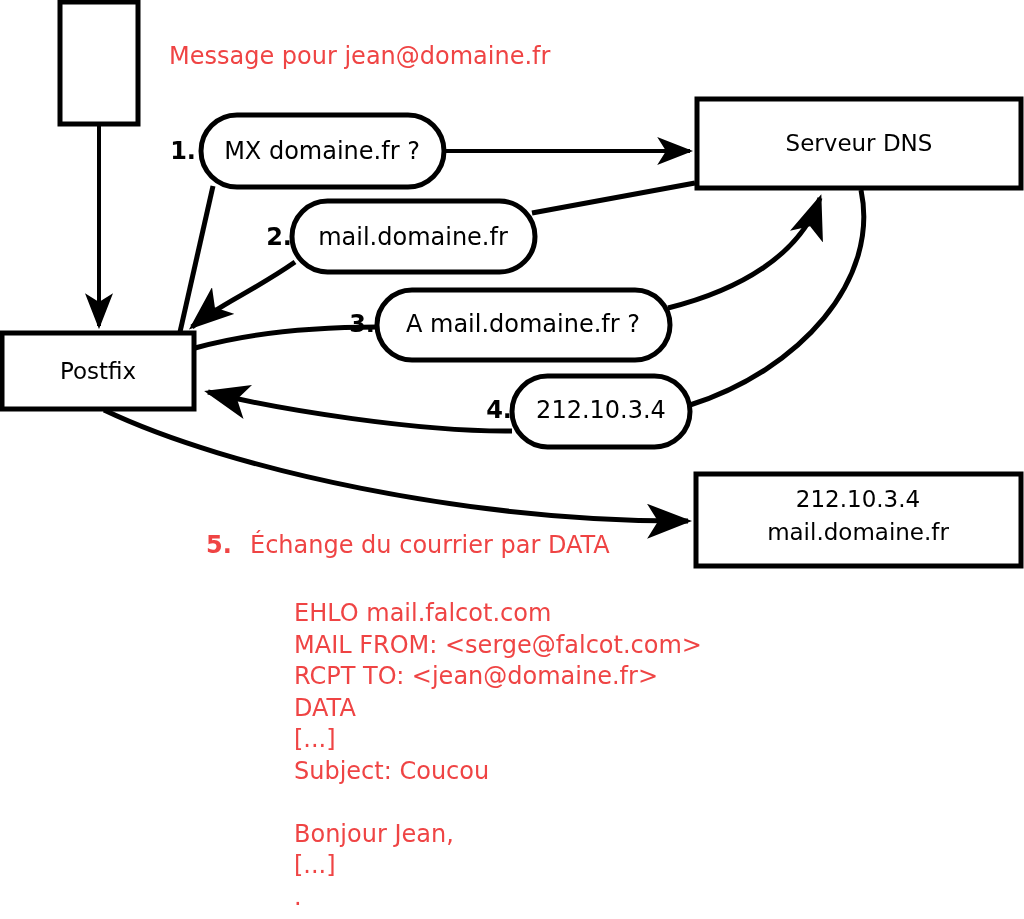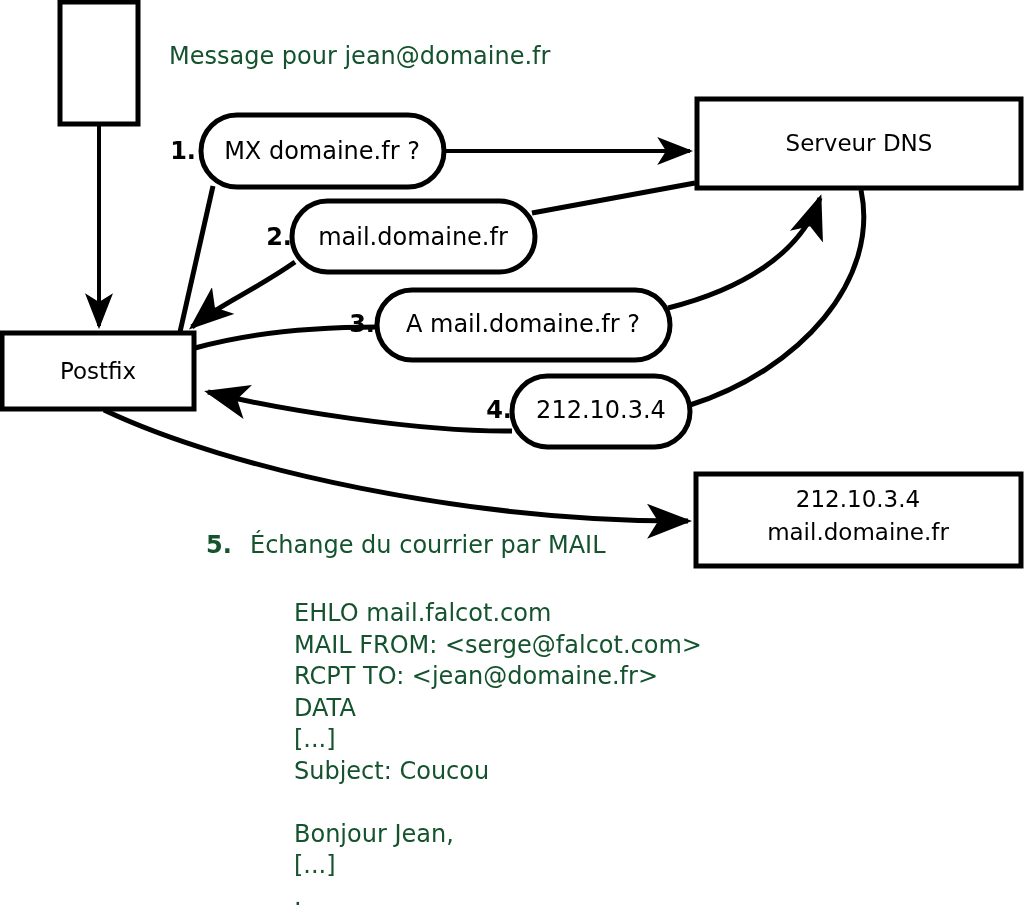--- a/index.html
+++ b/index.html
@@ -66,21 +66,21 @@
     font-size: 24px;
     font-weight: bold;
     fill: #000000;
     text-anchor: end;
     dominant-baseline: middle;
   }
   .caption-text {
     position: absolute;
     font-family: "DejaVu Sans", sans-serif;
     font-size: 24px;
-    color: #14532d;
+    color: #ef4444;
     white-space: pre;
     line-height: 1.0;
   }
   #header-caption {
     left: 169px;
     top: 44px;
   }
   #step5-num {
     left: 206px;
     top: 533px;
@@ -175,17 +175,17 @@
       <text class="step-num" x="512" y="411">4.</text>
       <rect class="bubble-rect" x="512" y="376" width="178" height="71" rx="35.5" ry="35.5"></rect>
       <text class="bubble-label" x="601" y="411">212.10.3.4</text>
     </g>
   </svg>
 
   <div class="caption-text" id="header-caption">Message pour jean@domaine.fr</div>
 
   <div class="caption-text" id="step5-num">5.</div>
 
-  <div class="caption-text" id="step5-label">Échange du courrier par MAIL</div>
+  <div class="caption-text" id="step5-label">Échange du courrier par DATA</div>
 
   <div class="caption-text" id="smtp-transcript"><span class="smtp-line">EHLO mail.falcot.com</span><span class="smtp-line">MAIL FROM: &lt;serge@falcot.com&gt;</span><span class="smtp-line">RCPT TO: &lt;jean@domaine.fr&gt;</span><span class="smtp-line">DATA</span><span class="smtp-line">[...]</span><span class="smtp-line">Subject: Coucou</span><span class="smtp-line">&nbsp;</span><span class="smtp-line">Bonjour Jean,</span><span class="smtp-line">[...]</span><span class="smtp-line">.</span></div>
 
 </div>
 
 </body></html>

